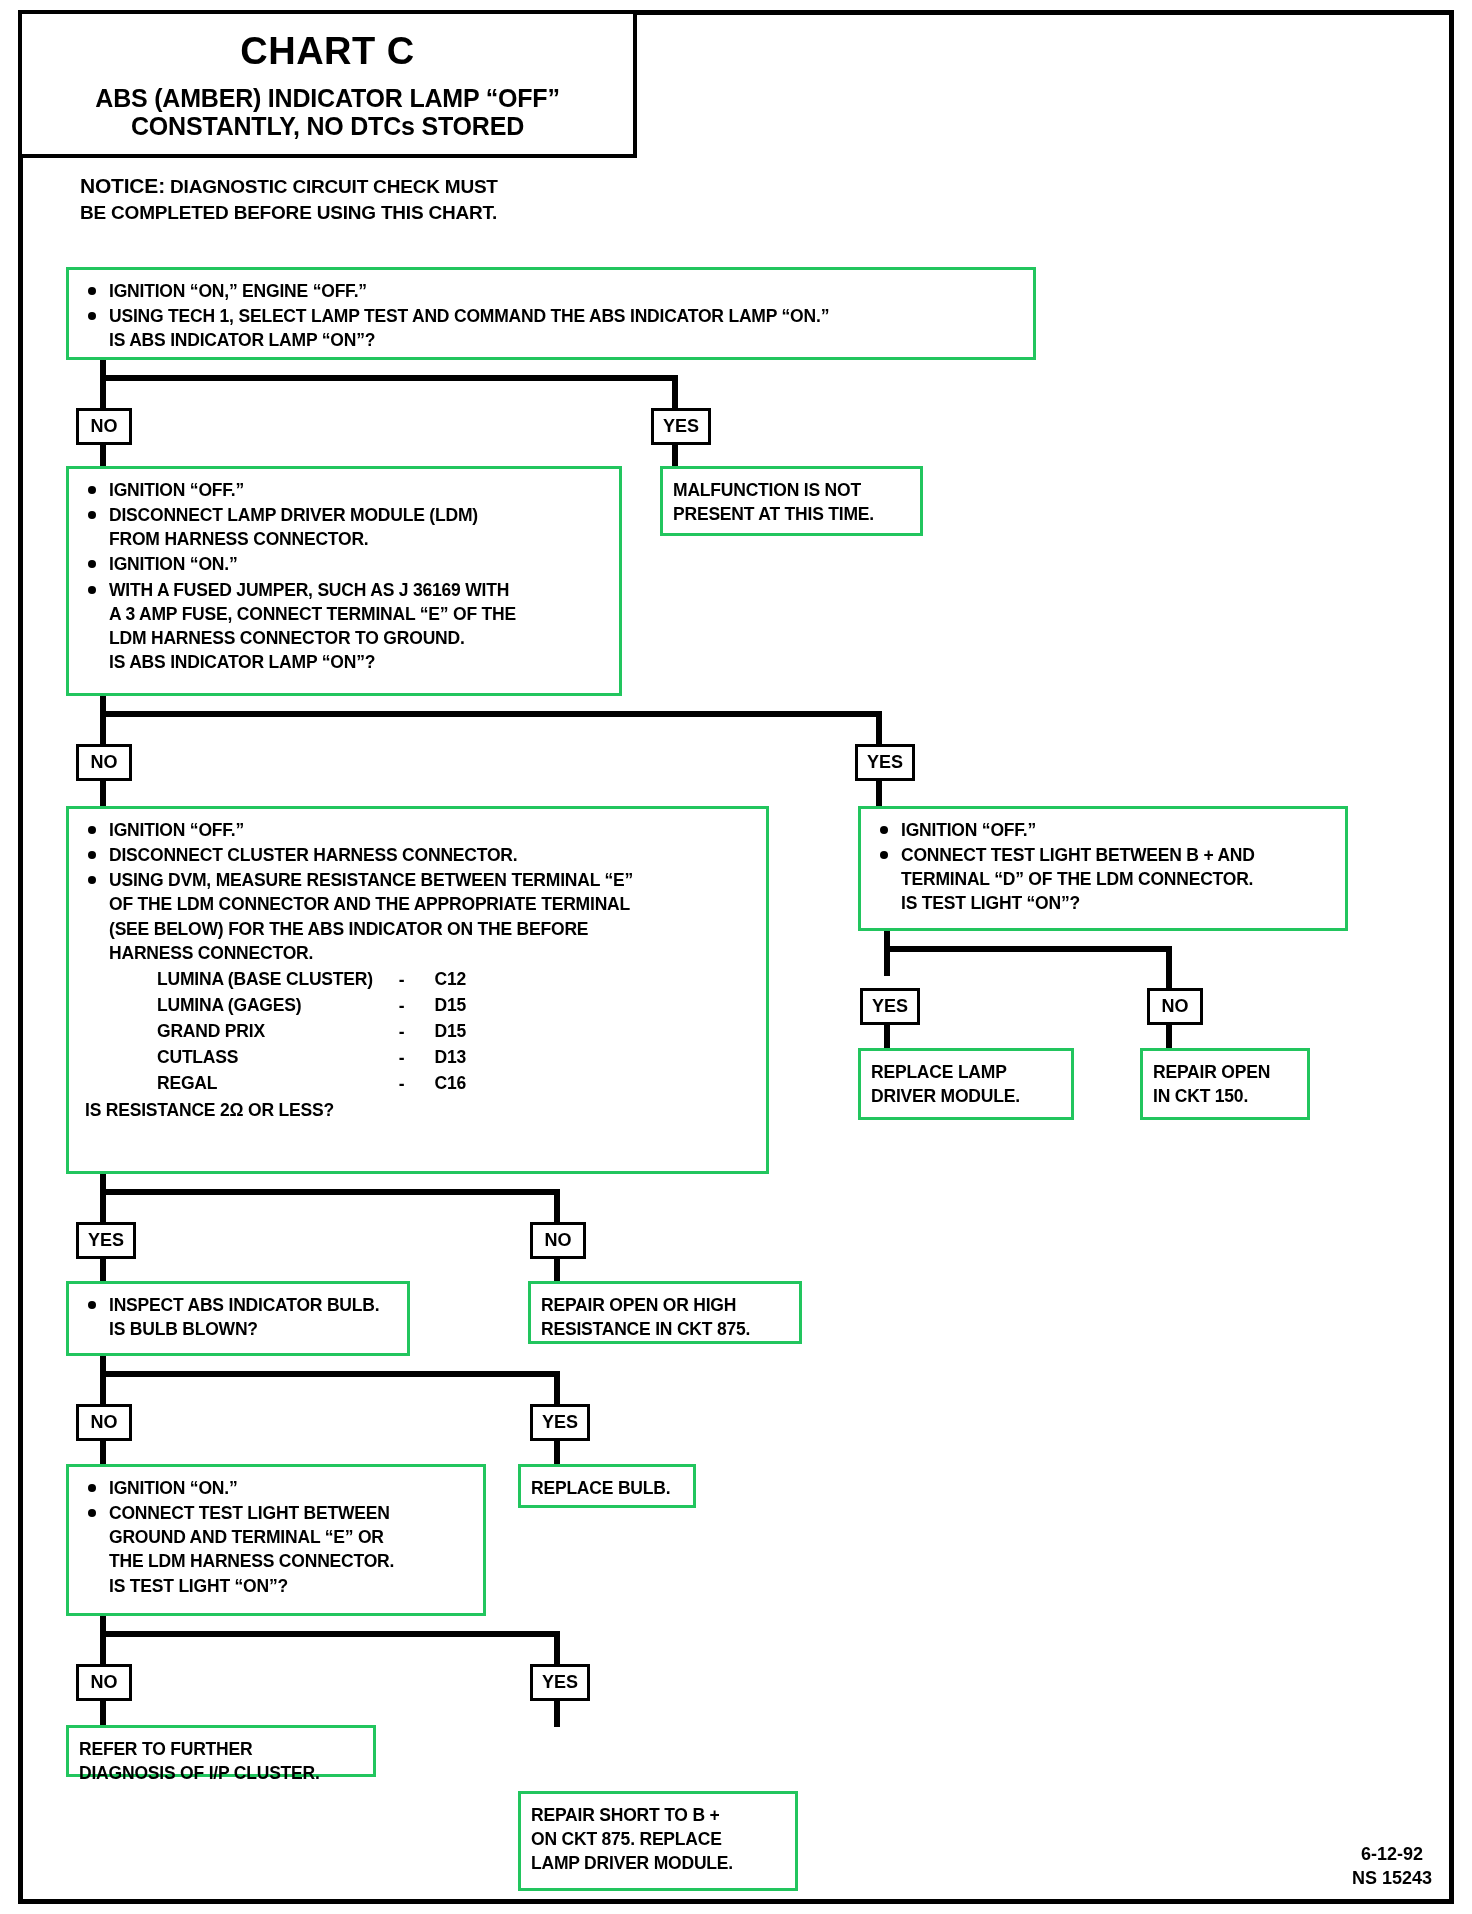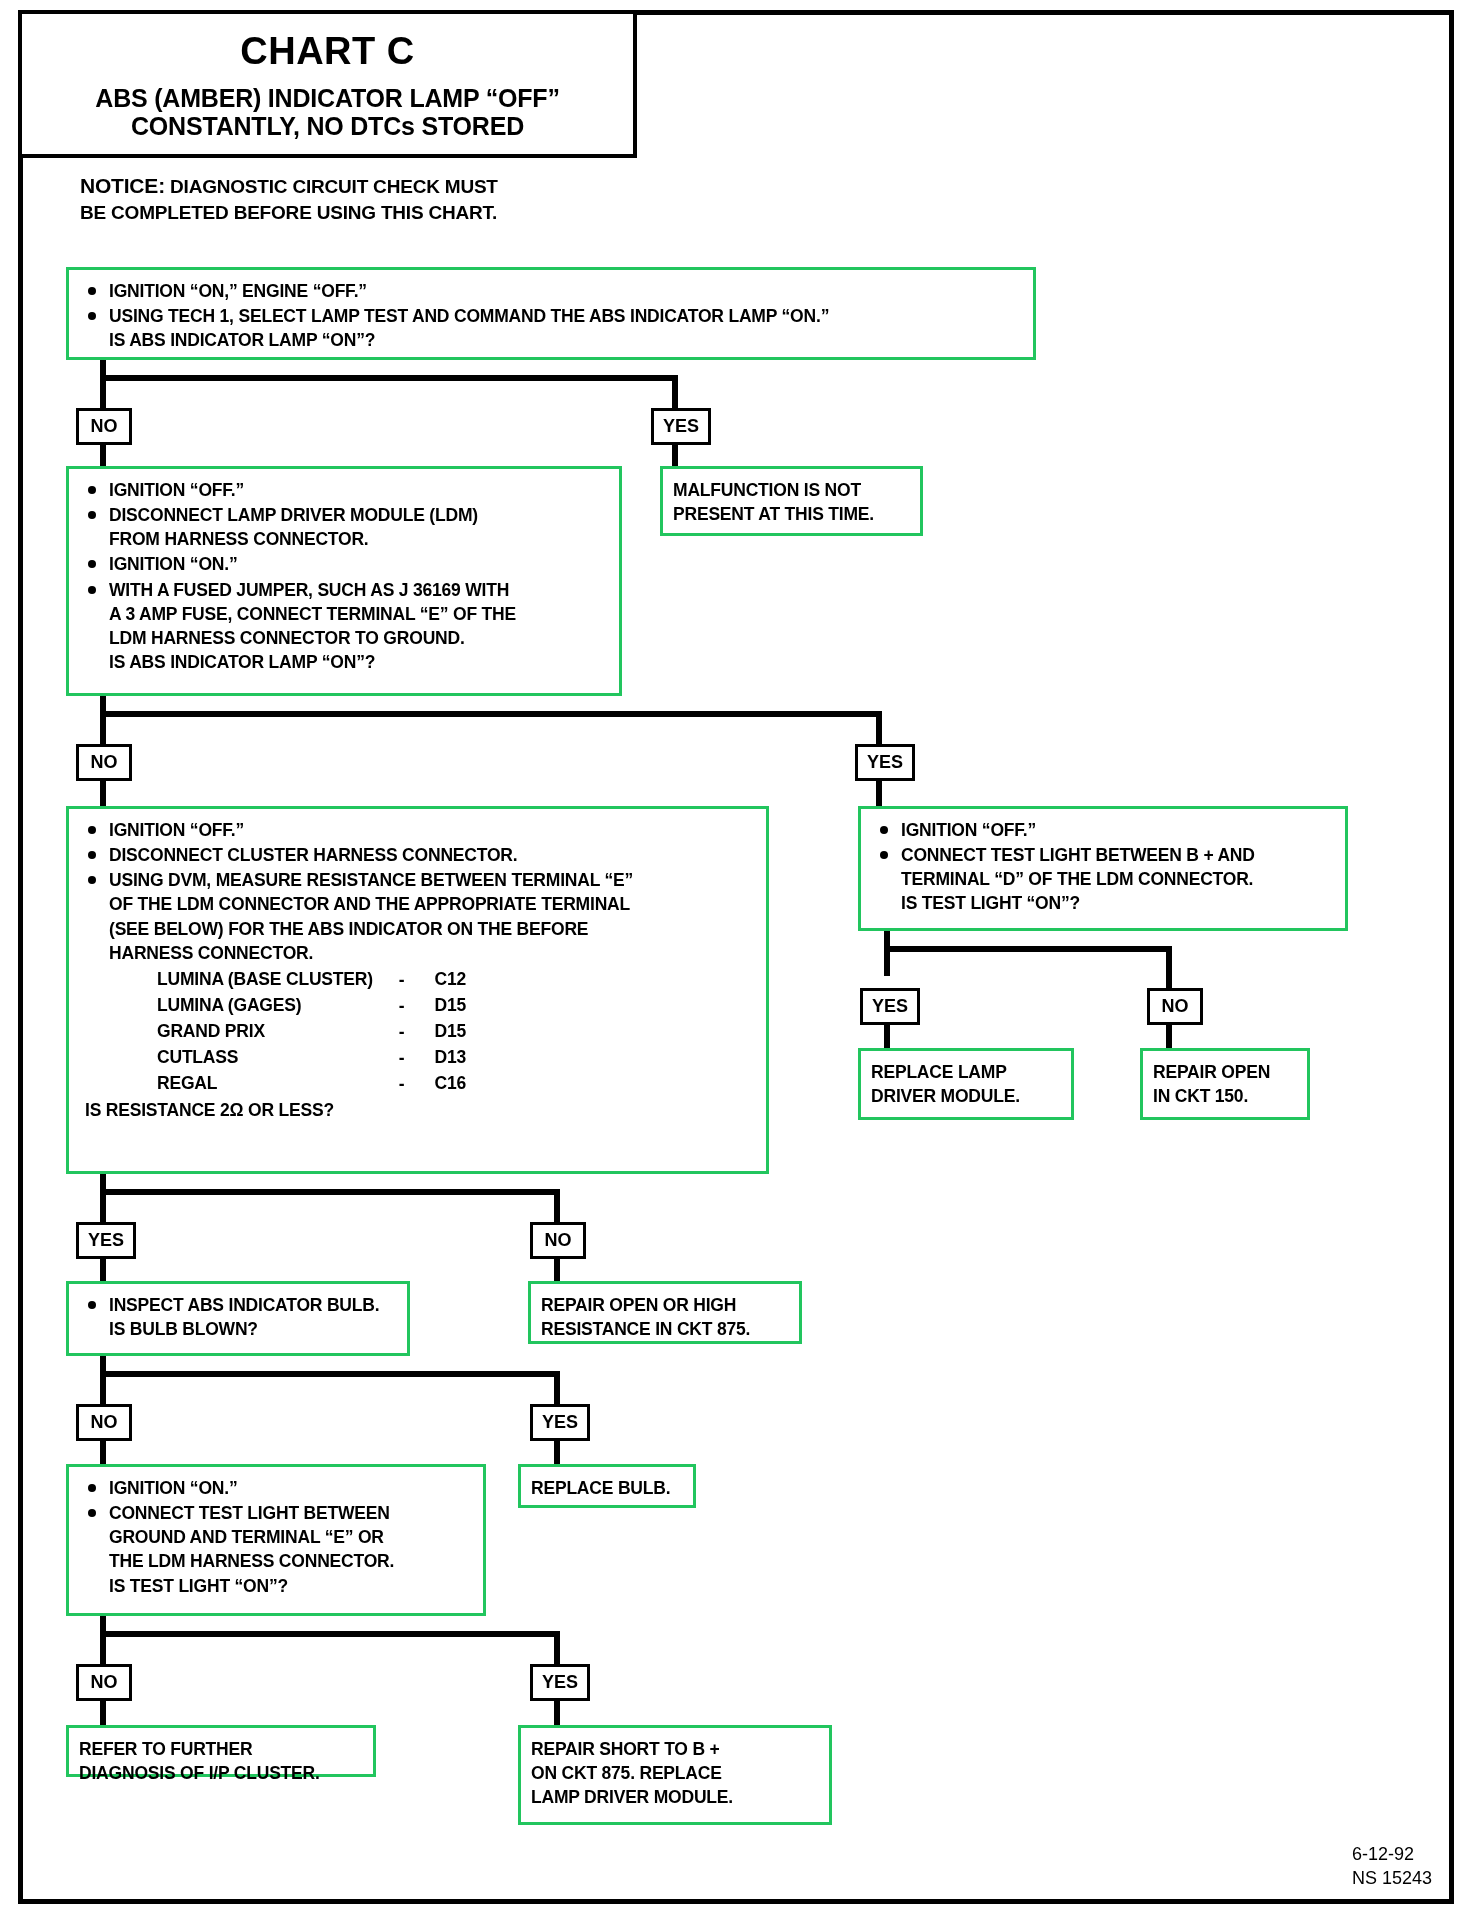--- a/index.html
+++ b/index.html
@@ -79,22 +79,22 @@
   .vtab{margin:2px 0 0 0;border-collapse:collapse;}
   .vtab td{
     font-size:17.5px;font-weight:bold;padding:0 0 2px 0;letter-spacing:-.2px;
     white-space:nowrap;
   }
   .vtab td.veh{padding-left:78px;}
   .vtab td.dash{padding:0 26px;text-align:center;}
   .vtab td.term{padding-left:4px;}
 
   .footer{
-    position:absolute;right:40px;bottom:24px;text-align:left;
-    font-size:18px;font-weight:normal;line-height:1.3;
+    position:absolute;right:40px;bottom:24px;text-align:center;
+    font-size:18px;font-weight:bold;line-height:1.3;
   }
 </style>
 </head>
 <body>
 
 <div id="page">
 
   <div class="rule rule-top"></div>
   <div class="rule rule-left"></div>
   <div class="rule rule-right"></div>
@@ -298,21 +298,21 @@
   <div class="tag" style="left:530px;top:1664px;width:60px;height:37px;">YES</div>
 
   <div class="ln" style="left:100px;top:1701px;width:6px;height:26px;"></div>
   <div class="ln" style="left:554px;top:1701px;width:6px;height:26px;"></div>
 
   <div class="box" style="left:66px;top:1725px;width:310px;height:52px;">
     <div class="plain">REFER TO  FURTHER</div>
     <div class="plain">DIAGNOSIS OF I/P CLUSTER.</div>
   </div>
 
-  <div class="box" style="left:518px;top:1725px;width:314px;height:100px;">
+  <div class="box" style="left:518px;top:1791px;width:280px;height:100px;">
     <div class="plain">REPAIR SHORT TO B +</div>
     <div class="plain">ON CKT 875.  REPLACE</div>
     <div class="plain">LAMP DRIVER MODULE.</div>
   </div>
 
   <div class="footer">
     <div>6-12-92</div>
     <div>NS 15243</div>
   </div>
 

